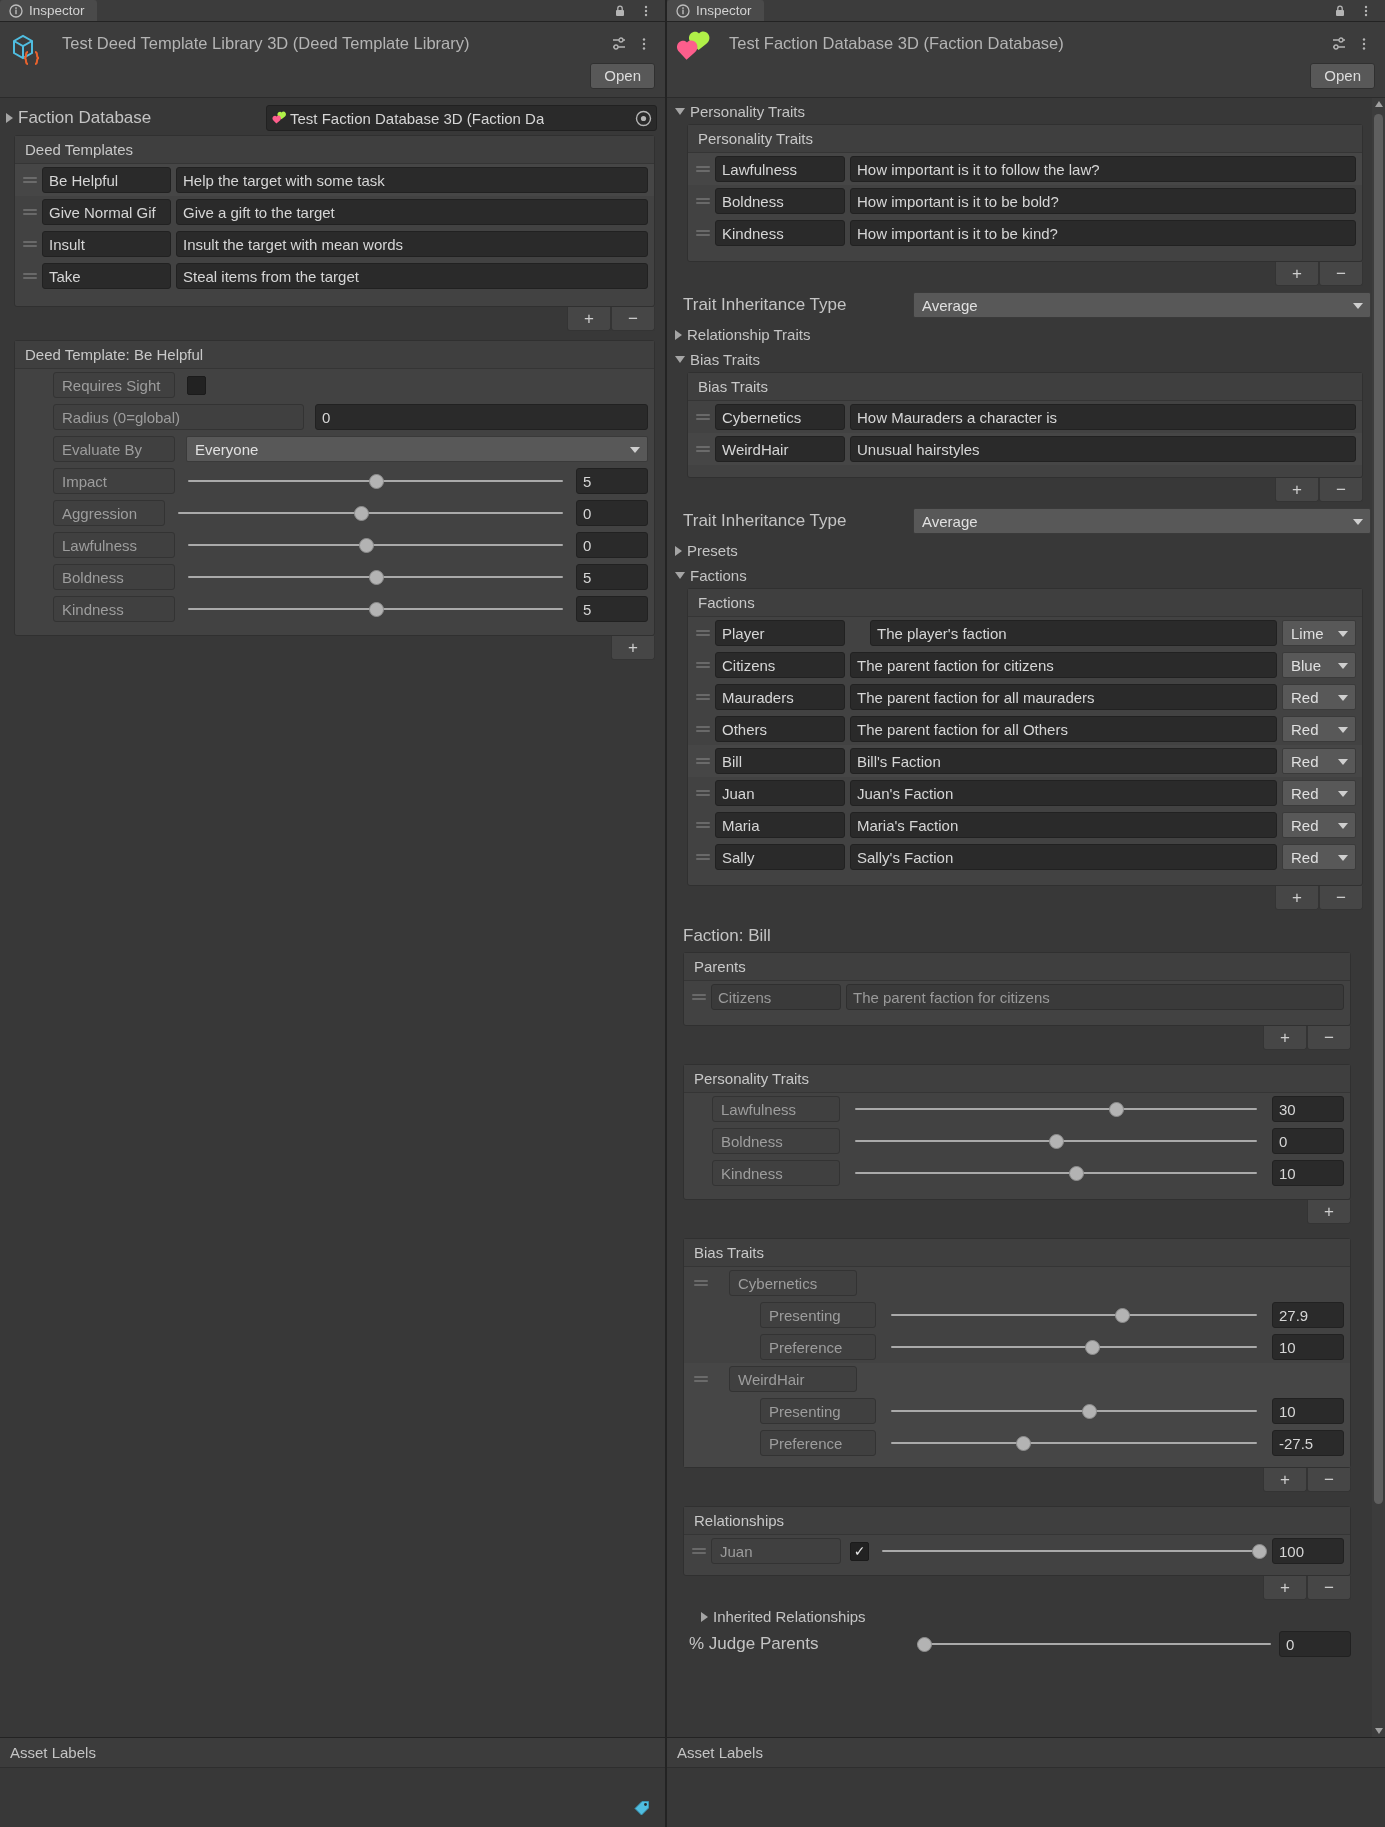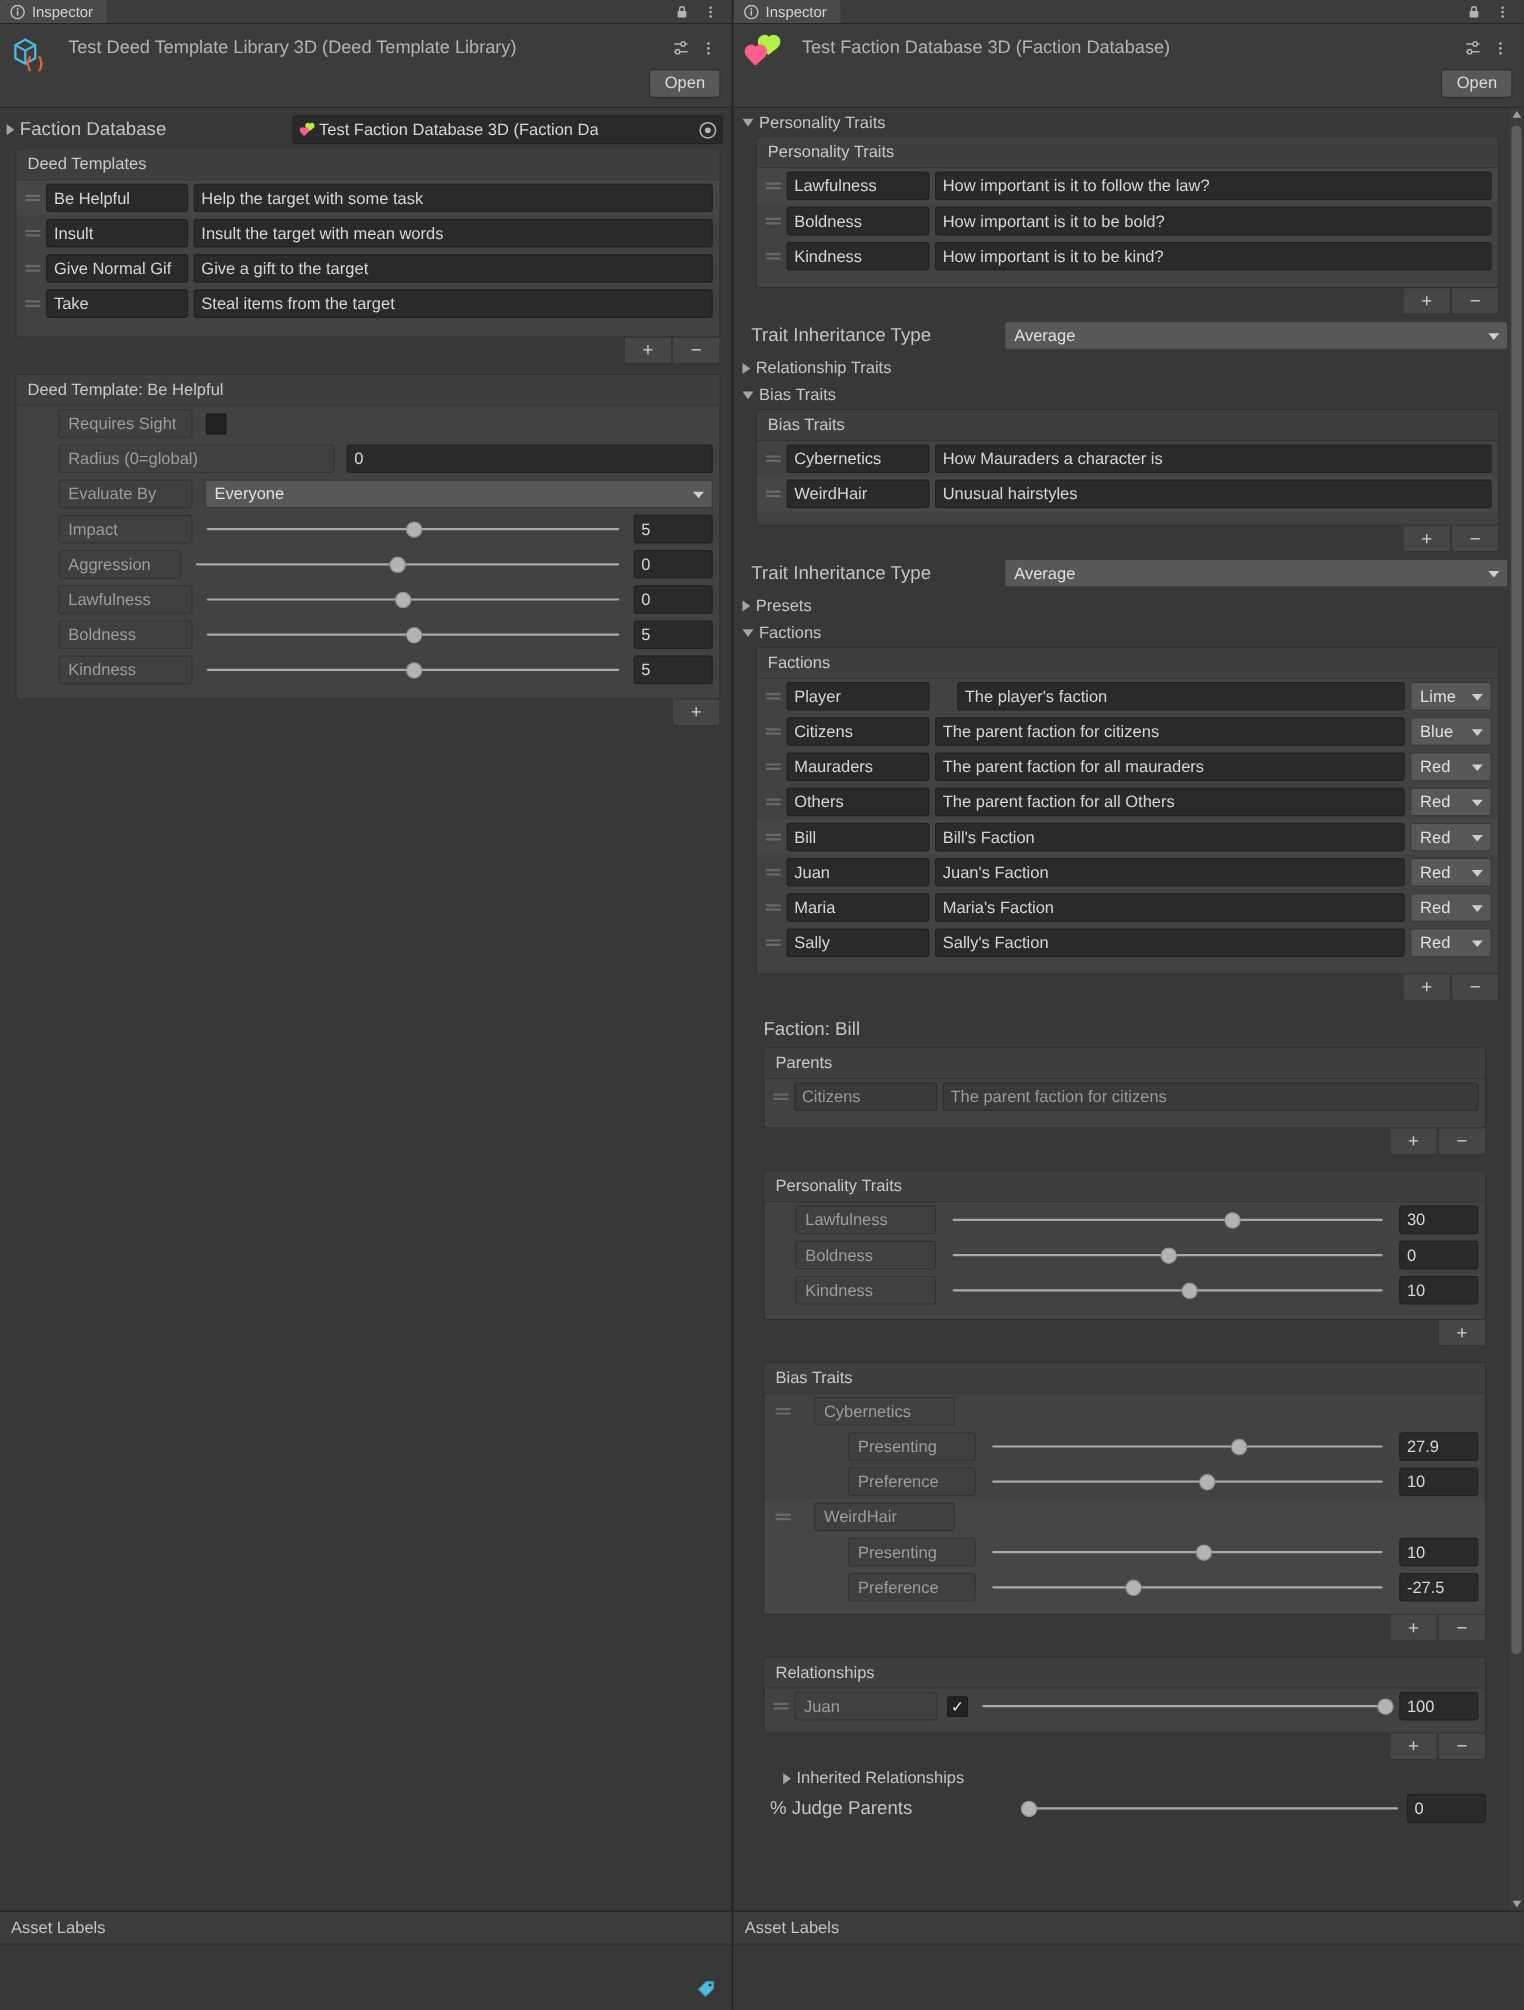--- a/index.html
+++ b/index.html
@@ -224,27 +224,27 @@
         <div class="listbox">
           <div class="listheader">Deed Templates</div>
           <div>
             <div class="listrow alt">
               <span class="grip"></span>
               <div class="tf" style="width:129px;">Be Helpful</div>
               <div class="tf" style="flex:1;">Help the target with some task</div>
             </div>
             <div class="listrow">
               <span class="grip"></span>
+              <div class="tf" style="width:129px;">Give Normal Gif</div>
+              <div class="tf" style="flex:1;">Give a gift to the target</div>
+            </div>
+            <div class="listrow">
+              <span class="grip"></span>
               <div class="tf" style="width:129px;">Insult</div>
               <div class="tf" style="flex:1;">Insult the target with mean words</div>
-            </div>
-            <div class="listrow">
-              <span class="grip"></span>
-              <div class="tf" style="width:129px;">Give Normal Gif</div>
-              <div class="tf" style="flex:1;">Give a gift to the target</div>
             </div>
             <div class="listrow">
               <span class="grip"></span>
               <div class="tf" style="width:129px;">Take</div>
               <div class="tf" style="flex:1;">Steal items from the target</div>
             </div>
           </div>
           <div style="height:14px;"></div>
         </div>
         <div class="pmbar">
@@ -571,21 +571,21 @@
             <div style="height:12px;"></div>
           </div>
           <div class="pmbar">
             <div class="pmbtn">+</div>
             <div class="pmbtn">−</div>
           </div>
         </div>
 
         <div style="height:12px;"></div>
 
-        <div style="padding-left:27px;">
+        <div style="padding-left:16px;">
           <div class="plain-lbl" style="padding:4px 0 6px 0;">Faction: Bill</div>
 
           <div class="listbox" style="margin-right:20px;">
             <div class="listheader">Parents</div>
             <div class="listrow">
               <span class="grip"></span>
               <div class="tf dim" style="width:130px;">Citizens</div>
               <div class="tf dim" style="flex:1;">The parent faction for citizens</div>
             </div>
             <div style="height:12px;"></div>

